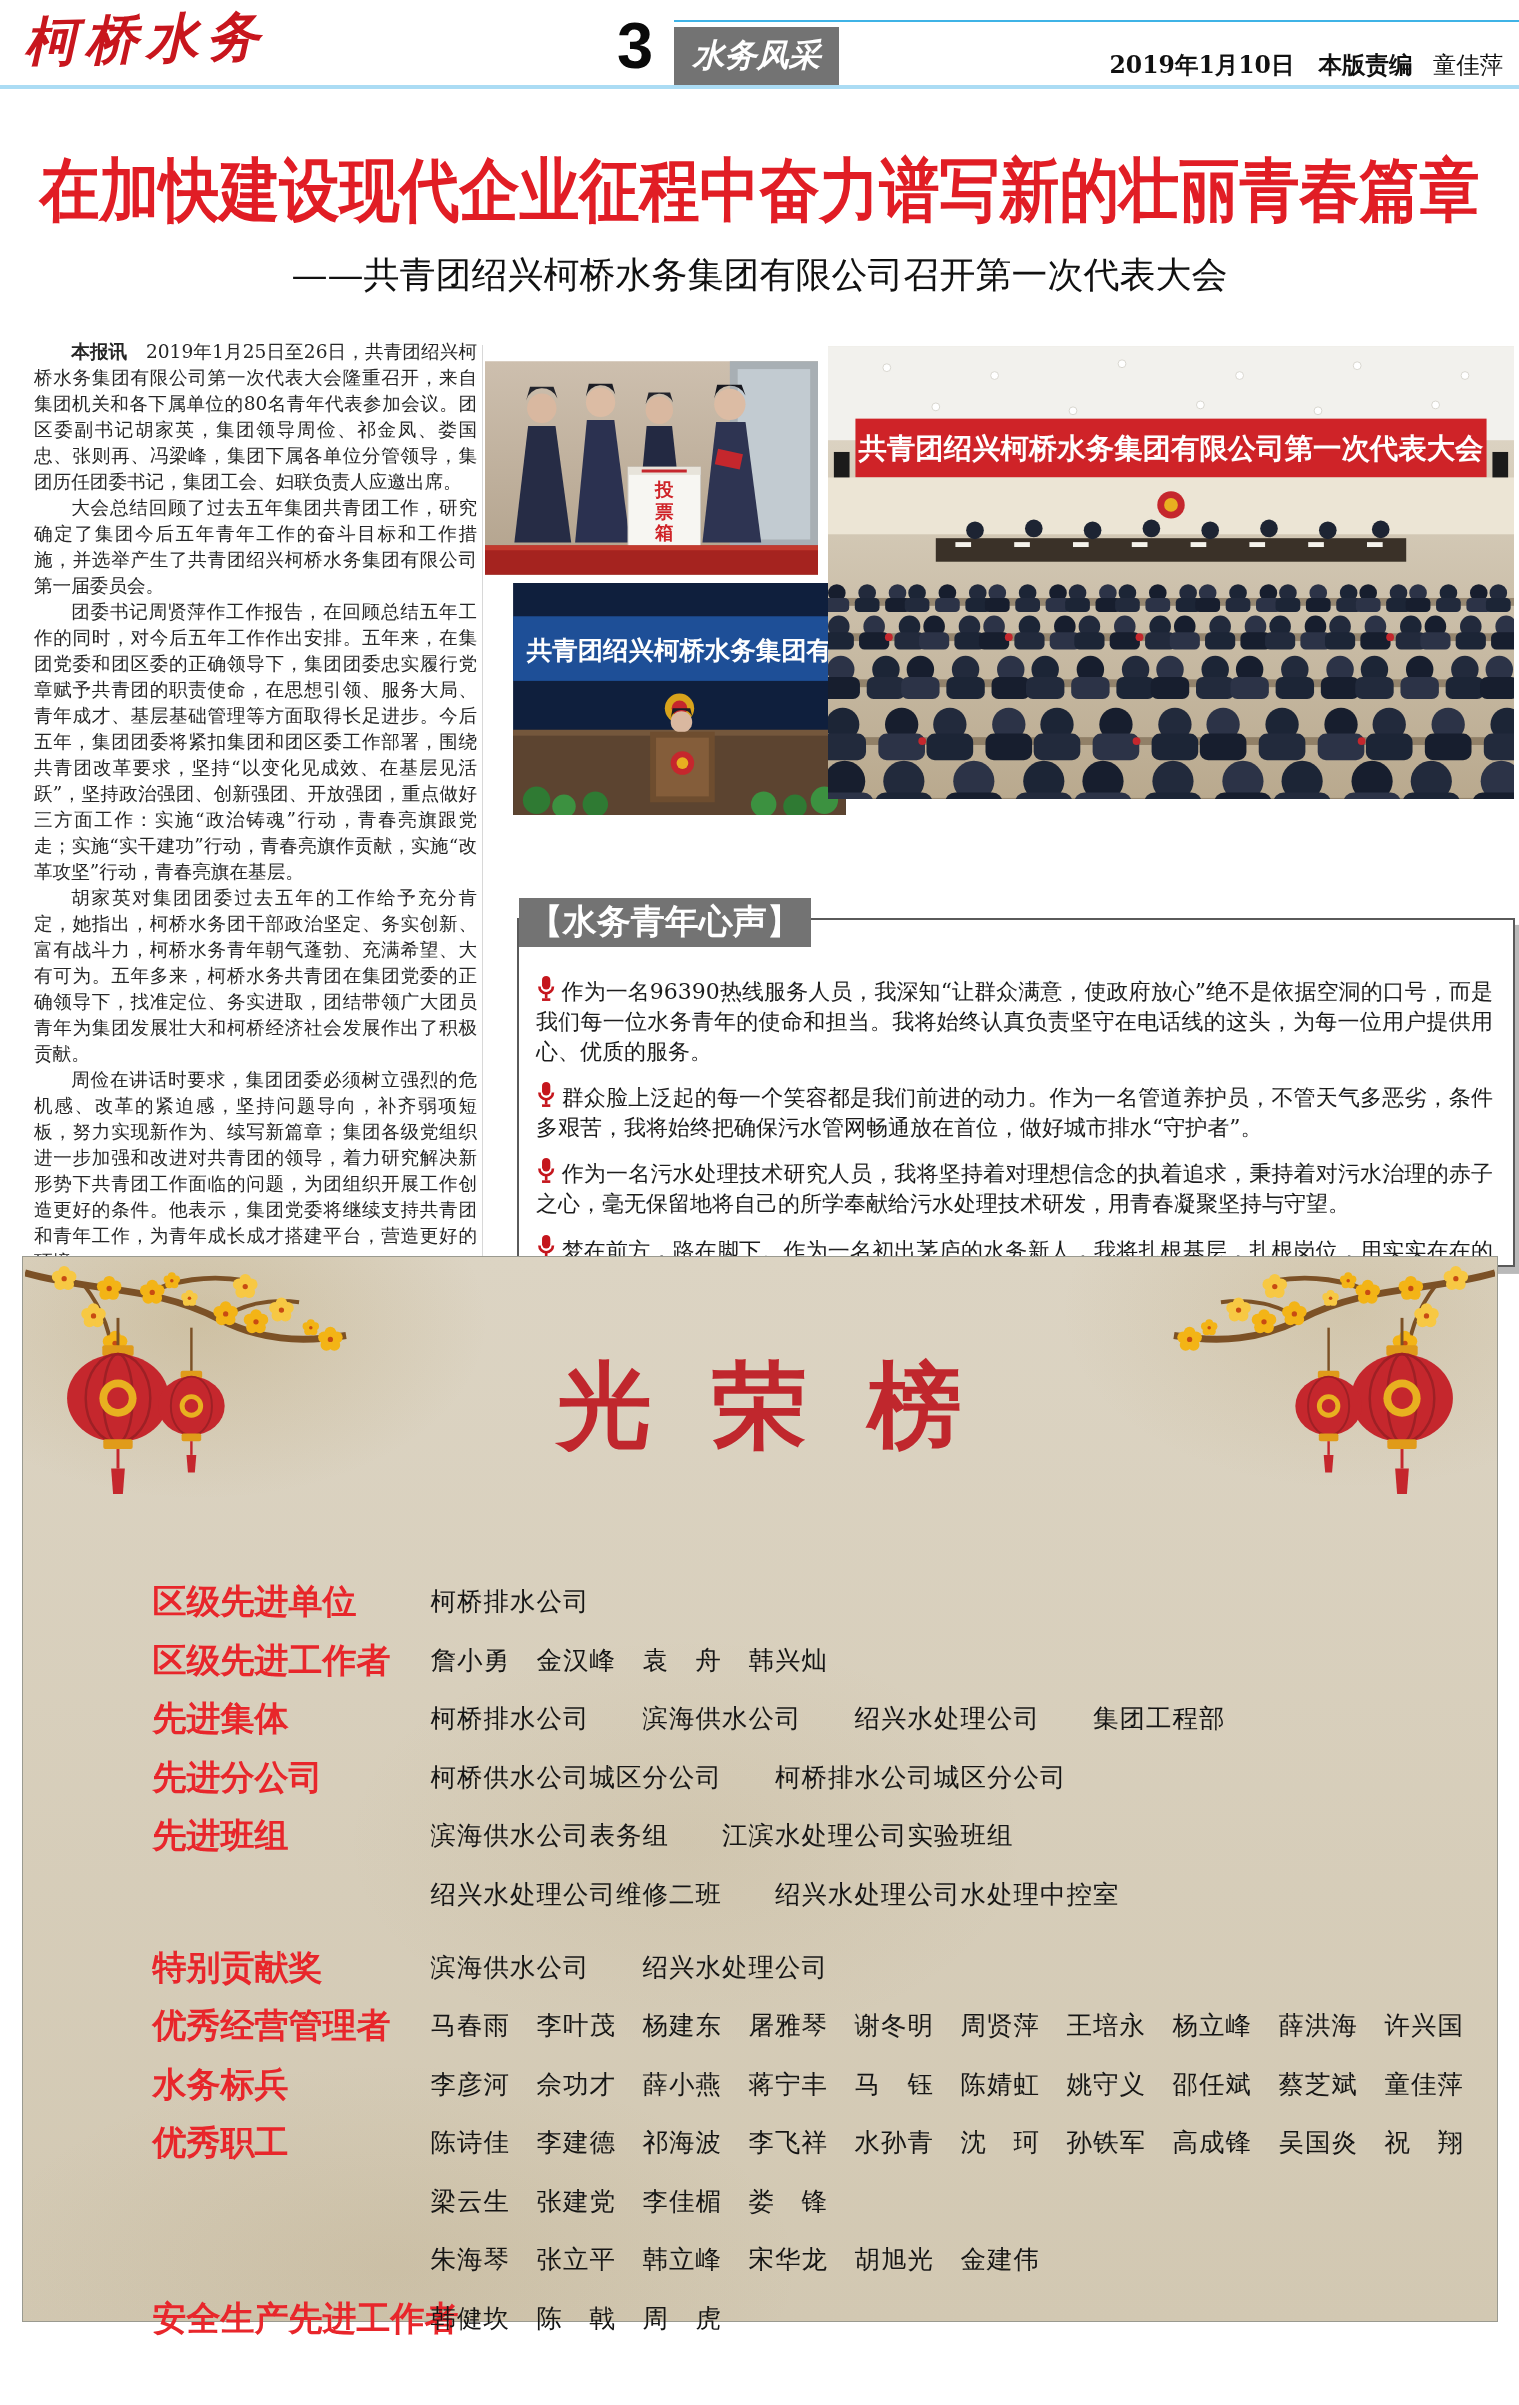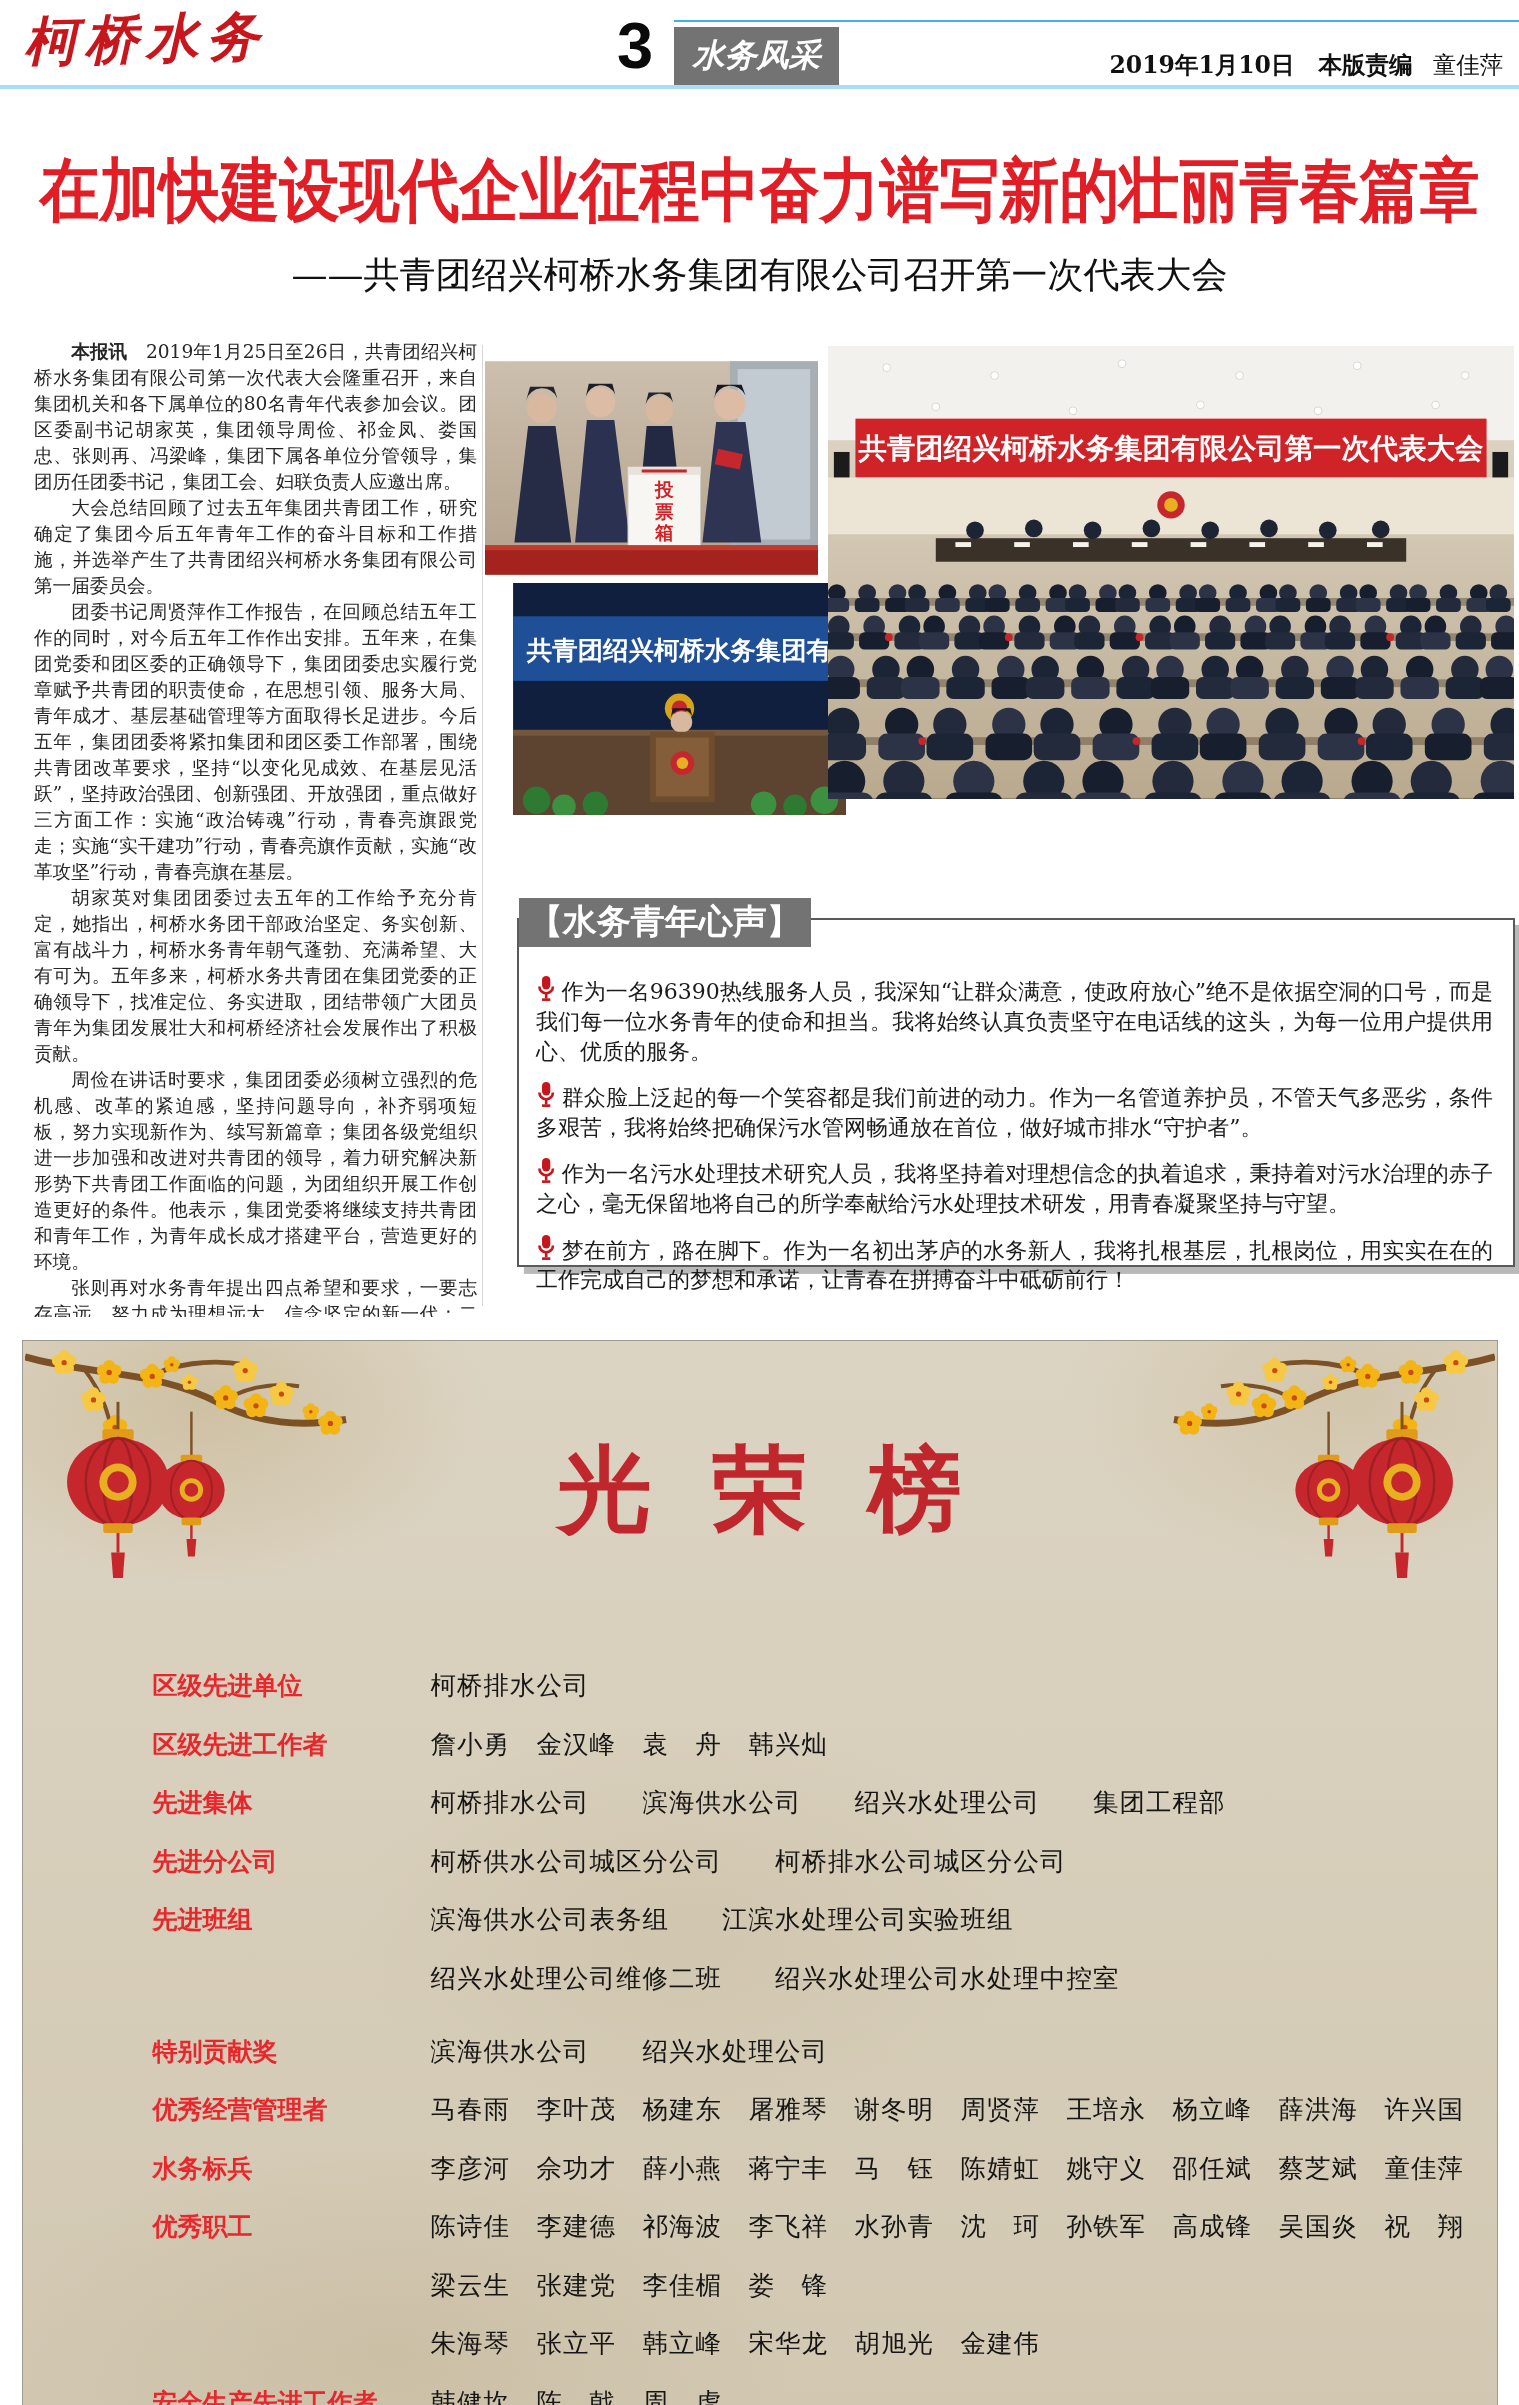--- a/index.html
+++ b/index.html
@@ -45,35 +45,35 @@
               border:2px solid #5a5a5a;box-shadow:6.9px 6.9px 0 #b9b9b9;}
   .voices-tab{position:absolute;left:519px;top:898px;background:#737373;color:#fff;
               font-weight:bold;font-size:34px;padding:4.9px 9.8px 6.9px 9.8px;line-height:1.1;
               font-family:"Liberation Sans",sans-serif;}
   .voices-list{position:absolute;left:536px;top:975px;width:957px;}
   .quote{margin-bottom:14.7px;font-family:"DejaVu Serif",serif;font-size:22px;
          line-height:30px;color:#1c1c1c;text-align:justify;}
   .quote .mic{width:19.6px;height:27.4px;vertical-align:-3.9px;margin-right:5.9px;}
 
   
-  .honor{position:absolute;left:21.6px;top:1340px;width:1474px;height:1064px;
+  .honor{position:absolute;left:21.6px;top:1256px;width:1474px;height:1064px;
          border:1px solid #9a9a90;
          background:
            radial-gradient(ellipse 412px 255px at 12% 6%, rgba(158,124,52,.22), transparent 70%),
            radial-gradient(ellipse 412px 255px at 90% 5%, rgba(158,124,52,.16), transparent 70%),
            radial-gradient(ellipse 490px 294px at 45% 55%, rgba(140,110,50,.08), transparent 70%),
            radial-gradient(ellipse 588px 294px at 25% 95%, rgba(140,110,50,.10), transparent 70%),
            linear-gradient(#dcd4c3,#d2c8b2);}
   .honor-title{position:absolute;left:0;right:0;top:86px;text-align:center;
                font-family:"DejaVu Serif",serif;font-weight:bold;font-size:94px;color:#c0272d;
                letter-spacing:61px;text-indent:61px;}
   .honor-list{position:absolute;left:130px;top:329px;right:59px;}
   .hrow{margin-bottom:24.5px;line-height:30px;white-space:nowrap;}
   .hrow.gap{margin-top:39px;}
-  .hlabel{display:inline-block;width:257px;font-weight:bold;font-size:25px;color:#e8262b;
+  .hlabel{display:inline-block;width:257px;font-weight:bold;font-size:34px;color:#e8262b;
           font-family:"Liberation Sans",sans-serif;vertical-align:top;}
   .hnames{font-family:Liberation Sans, sans-serif;font-size:25.5px;color:#151515;letter-spacing:1px;margin-left:21px;}
   .deco{position:absolute;top:2px;pointer-events:none;}
   .deco.left{left:2px;} .deco.right{right:2px;}
 </style>
 </head>
 <body>
 
 <div id="page">
 

